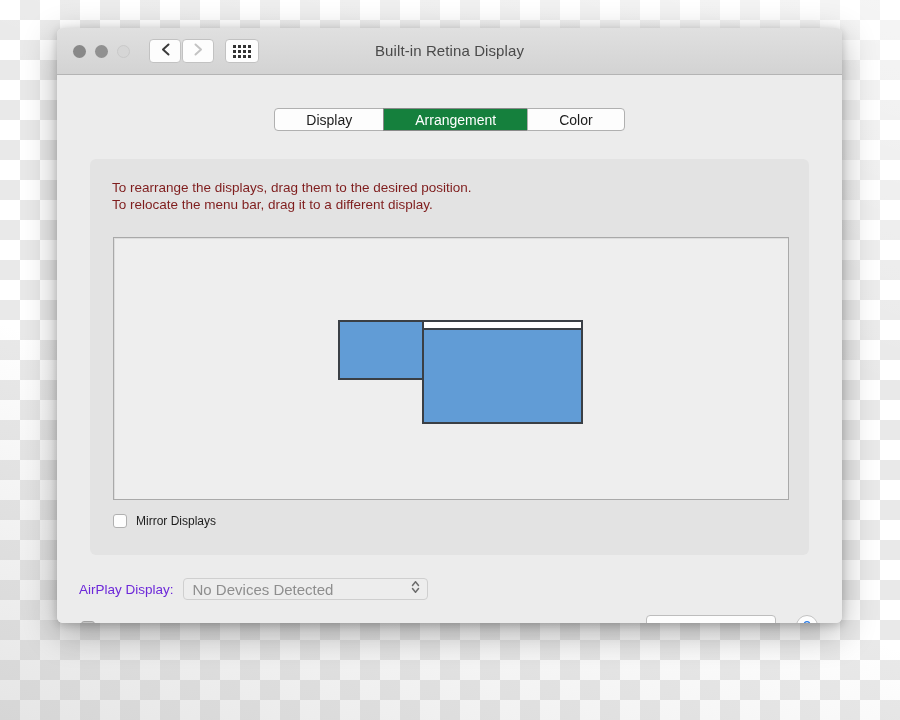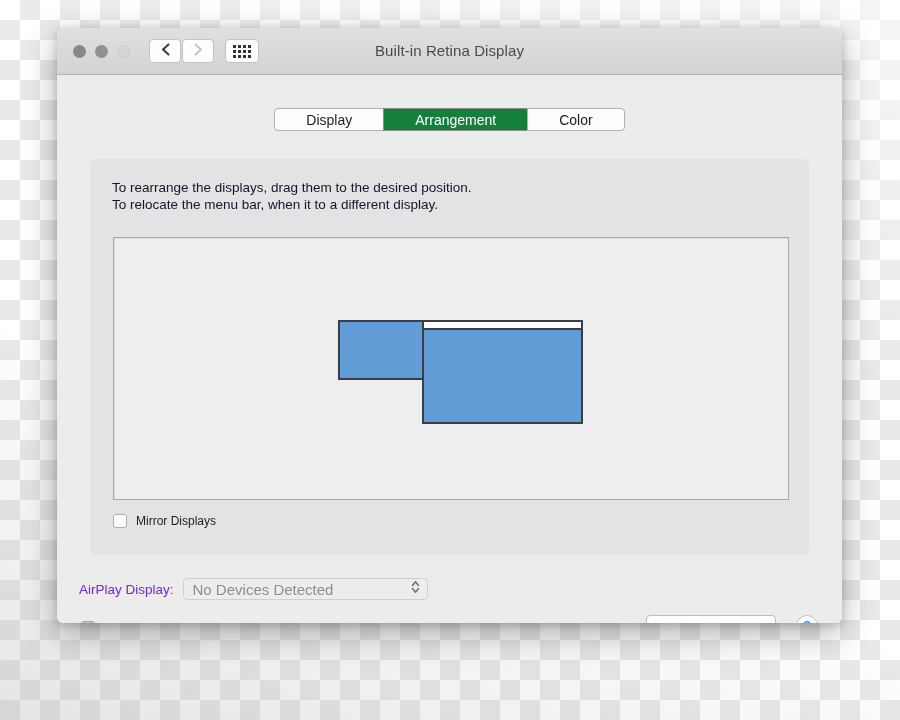--- a/index.html
+++ b/index.html
@@ -172,21 +172,21 @@
     height: 396px;
     background: #e3e3e3;
     border-radius: 6px;
   }
 
   #instructions {
     position: absolute;
     left: 22px;
     top: 20px;
     font-size: 13.5px;
-    color: #0f172a;
+    color: #7f1d1d;
     line-height: 17px;
   }
 
   
   #arrangement-canvas {
     position: absolute;
     left: 23px;
     top: 78px;
     width: 676px;
     height: 263px;
@@ -383,21 +383,21 @@
     <div id="tab-bar">
       <div class="tab">Display</div>
       <div class="tab selected">Arrangement</div>
       <div class="tab">Color</div>
     </div>
 
     <div id="prefs-panel">
 
       <div id="instructions">
         <div>To rearrange the displays, drag them to the desired position.</div>
-        <div>To relocate the menu bar, when it to a different display.</div>
+        <div>To relocate the menu bar, drag it to a different display.</div>
       </div>
 
       <div id="arrangement-canvas">
         <div class="display-rect" id="display-secondary"></div>
         <div class="display-rect" id="display-primary">
           <div id="menu-bar-strip"></div>
         </div>
       </div>
 
       <div id="mirror-row">

